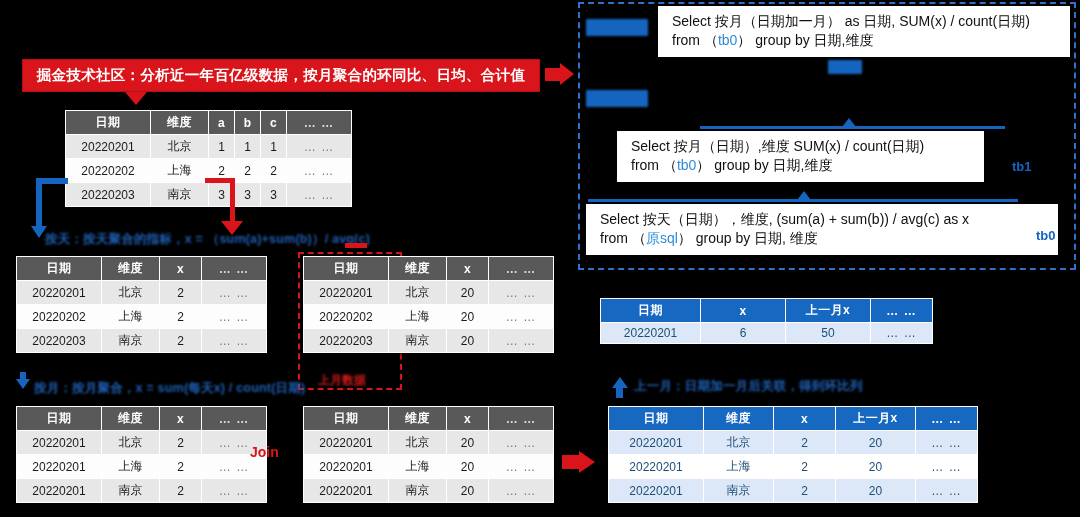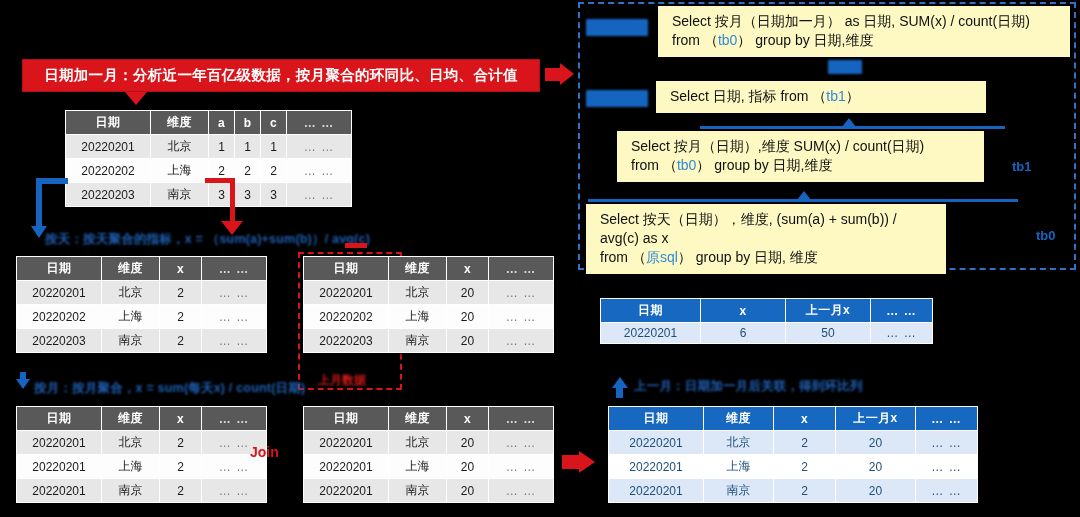--- a/index.html
+++ b/index.html
@@ -41,21 +41,21 @@
   
   .tbl.blue thead th { background: #1668c1; color:#fff; }
   .tbl.blue tbody tr:nth-child(odd) td { background: #dce8f7; color:#1f4e79; }
   .tbl.blue tbody tr:nth-child(even) td { background: #ffffff; color:#1f4e79; }
   .tbl.blue td, .tbl.blue th { border: 1px solid #ffffff; }
   .tbl.blue td.dots { color:#7a9bc0; }
 
   
   .sql-wrap { position:absolute; border:2px dashed #2e72c9; }
   .sql-box {
-    position: absolute; background: #fef9c3; color:#101010;
+    position: absolute; background: #ffffff; color:#101010;
     font-size: 14px; line-height: 1.35; padding: 6px 10px 7px 14px;
     box-shadow: 1px 1px 3px rgba(0,0,0,.5);
   }
   .sql-box .tb { color: #2e8bd8; }
   .sql-underline { position:absolute; height:3px; background:#1565c0; }
 
   
   .chip {
     position:absolute; background:#1565c0; color:#1565c0;
     font-size:11.5px; font-weight:bold; border-radius:1px;
@@ -106,21 +106,21 @@
     text-shadow: 0 0 2px rgba(0,0,0,.8), 1px 1px 0 rgba(90,90,90,.9);
     opacity:.92; white-space:nowrap; letter-spacing:1px;
   }
 </style>
 </head>
 <body>
 
 <div id="stage">
 
   <div class="case-banner">
-    <span>日期加一月：分析近一年百亿级数据，按月聚合的环同比、日均、合计值</span>
+    <span>掘金技术社区：分析近一年百亿级数据，按月聚合的环同比、日均、合计值</span>
   </div>
   <div class="case-tail"></div>
 
   <table class="tbl" id="t-source" style="left:65px; top:110px;">
     <thead>
         <tr>
       <th style="width:85px">日期</th>
       <th style="width:58px">维度</th>
       <th style="width:26px">a</th>
       <th style="width:26px">b</th>
@@ -370,37 +370,34 @@
     <span>最终结果</span>
   </div>
 
   <div class="sql-box" style="left:658px; top:6px; width:412px;">
     <div><span>Select 按月（日期加一月） as 日期, SUM(x) / count(日期)</span></div>
     <div><span>from （</span><span class="tb">tb0</span><span>） group by 日期,维度</span></div>
   </div>
 
   <div class="chip" style="left:828px; top:60px; width:34px; height:14px;"></div>
 
-  <div class="sql-box" style="left:656px; top:81px; width:330px;">
-    <div><span>Select 日期, 指标 from （</span><span class="tb">tb1</span><span>）</span></div>
-  </div>
 
   <div class="sql-underline" style="left:700px; top:126px; width:305px;"></div>
   <div style="position:absolute;left:842px;top:118px;width:0;height:0;border-left:7px solid transparent;border-right:7px solid transparent;border-bottom:9px solid #1565c0;"></div>
 
   <div class="sql-box" style="left:617px; top:131px; width:367px;">
     <div><span>Select 按月（日期）,维度 SUM(x) / count(日期)</span></div>
     <div><span>from （</span><span class="tb">tb0</span><span>） group by 日期,维度</span></div>
   </div>
   <div class="tb-tag" style="left:1012px; top:159px;">tb1</div>
 
   <div class="sql-underline" style="left:588px; top:199px; width:430px;"></div>
   <div style="position:absolute;left:797px;top:191px;width:0;height:0;border-left:7px solid transparent;border-right:7px solid transparent;border-bottom:9px solid #1565c0;"></div>
 
-  <div class="sql-box" style="left:586px; top:204px; width:360px;">
+  <div class="sql-box" style="left:586px; top:204px; width:472px;">
     <div><span>Select 按天（日期），维度, (sum(a) + sum(b)) / avg(c) as x</span></div>
     <div><span>from （</span><span class="tb">原sql</span><span>） group by 日期, 维度</span></div>
   </div>
   <div class="tb-tag" style="left:1036px; top:228px;">tb0</div>
 
   <div class="arrow-shaft" style="left:545px; top:68px; width:16px; height:13px;"></div>
   <div class="arrow-head-right" style="left:560px; top:63px;"></div>
 
 
 </div>

